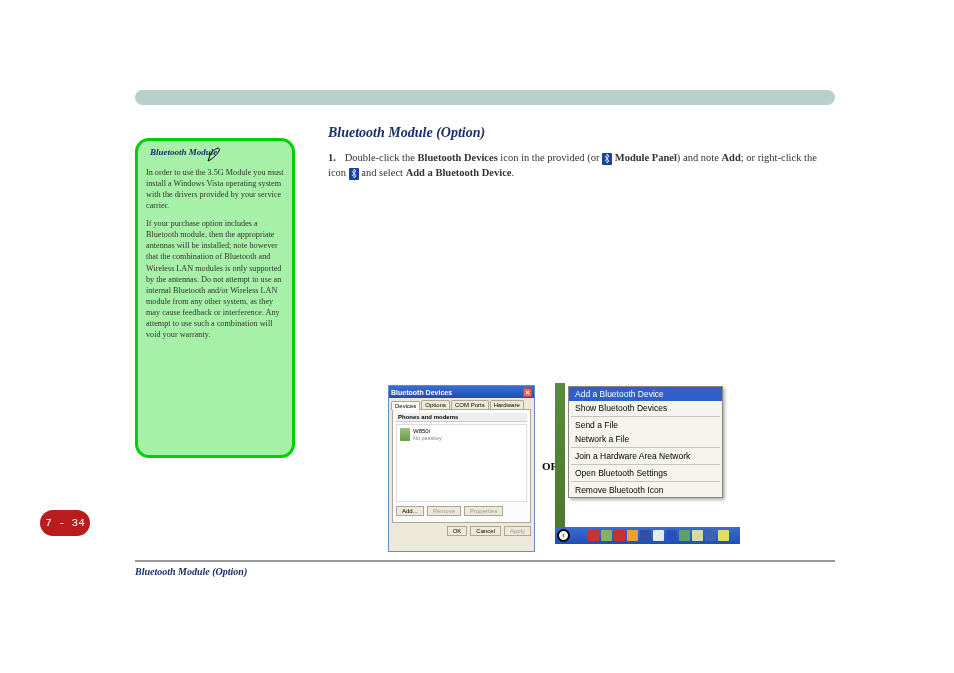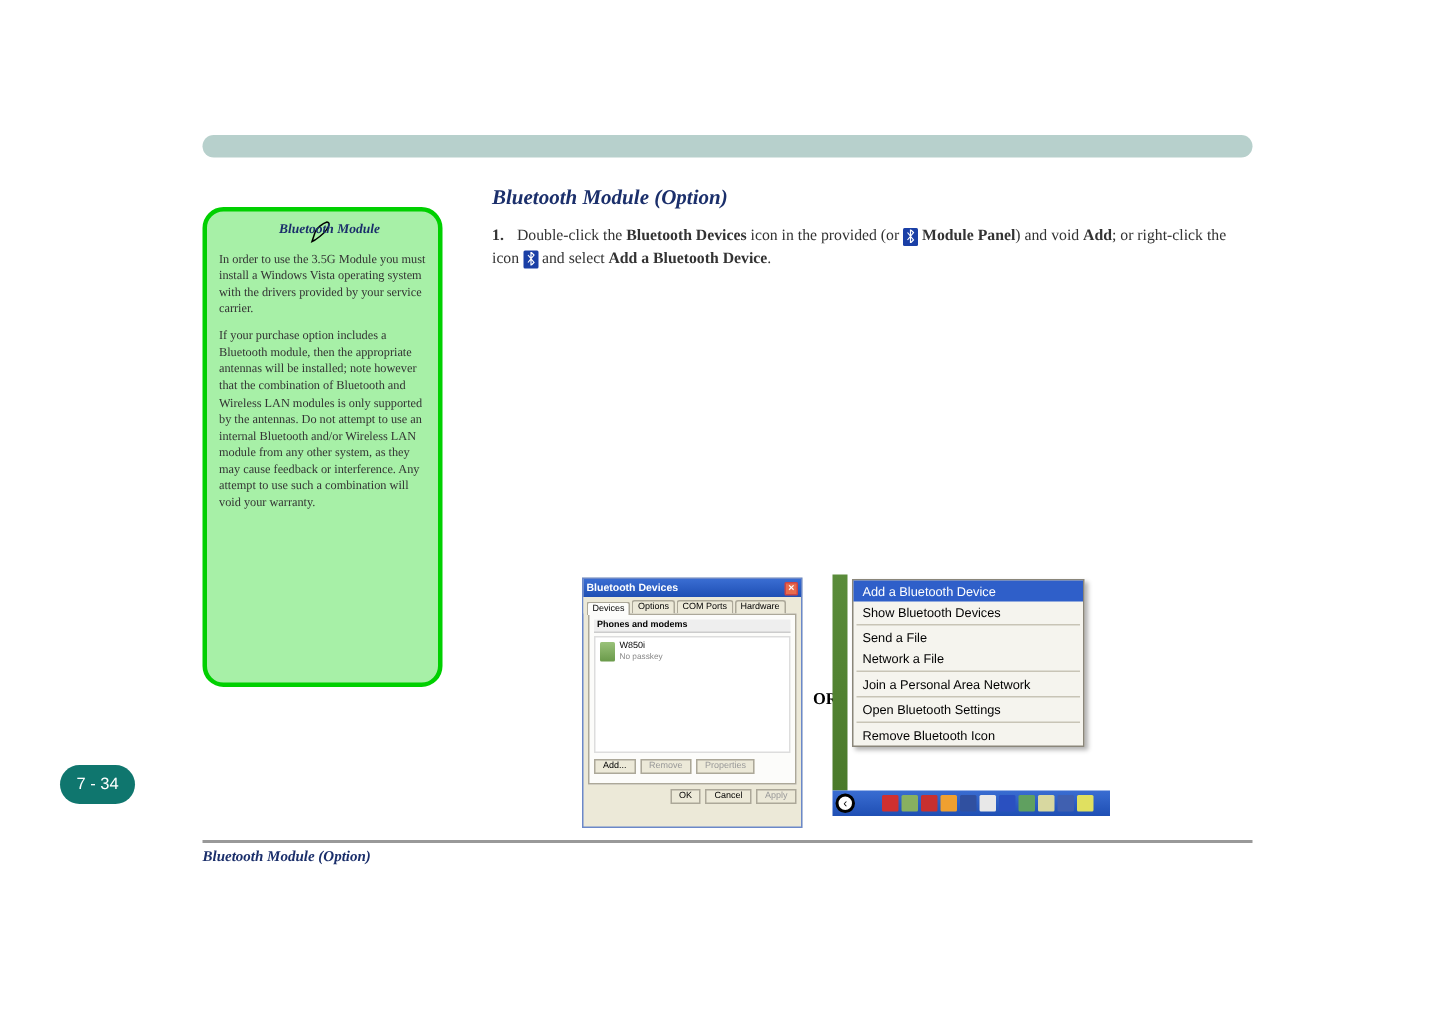--- a/index.html
+++ b/index.html
@@ -47,21 +47,20 @@
   }
   .note-title {
     position: absolute;
     left: 12px;
     top: 6px;
     font-weight: bold;
     font-size: 9px;
     color: #1b2f6b;
     font-style: italic;
     font-family: "Times New Roman", serif;
-    margin-left: 36px;
   }
   .note-body {
     margin-top: 16px;
     font-size: 8.2px;
     color: #333;
     font-family: "Times New Roman", serif;
     line-height: 1.35;
   }
   .note-body p { margin-bottom: 7px; }
   .body-text {
@@ -269,25 +268,25 @@
     position:relative;
     z-index:5;
   }
 
   .page-num-pill {
     position: absolute;
     left: 40px;
     top: 510px;
     width: 50px;
     height: 26px;
-    background: #0f766e;
+    background: #b91c1c;
     border-radius: 13px;
     color: #fff;
     font-size: 11px;
-    font-family: Liberation Sans, sans-serif;
+    font-family: Liberation Mono, monospace;
     display:flex;
     align-items:center;
     justify-content:center;
   }
   .hr-line {
     position: absolute;
     left: 135px;
     top: 560px;
     width: 700px;
     height: 2px;
@@ -347,21 +346,21 @@
   </div>
 </div>
 
 <div class="body-text">
   <p>
     <span class="step-num">1.</span>
     <span>Double-click the </span><span class="bold">Bluetooth Devices</span><span> icon in the provided (or </span>
     <span class="inline-bt"><svg width="6" height="9" viewBox="0 0 6 9">
           <path d="M1 2 L5 7 L3 9 L3 0 L5 2 L1 7" stroke="#fff" stroke-width="0.8" fill="none"></path>
         </svg></span>
-    <span class="bold">Module Panel</span><span>) and void </span><span class="bold">Add</span><span>; or right-click the icon </span>
+    <span class="bold">Module Panel</span><span>) and note </span><span class="bold">Add</span><span>; or right-click the icon </span>
     <span class="inline-bt"><svg width="6" height="9" viewBox="0 0 6 9">
           <path d="M1 2 L5 7 L3 9 L3 0 L5 2 L1 7" stroke="#fff" stroke-width="0.8" fill="none"></path>
         </svg></span>
     <span> and select </span><span class="bold">Add a Bluetooth Device</span>.
   </p>
 
 </div>
 
 <div class="bt-window">
   <div class="bt-titlebar">
@@ -402,21 +401,21 @@
 
 <div class="context-menu-wrap">
   <div class="taskbar-grass"></div>
   <div class="context-menu">
     <div class="menu-item highlight">Add a Bluetooth Device</div>
     <div class="menu-item">Show Bluetooth Devices</div>
     <div class="menu-sep"></div>
     <div class="menu-item">Send a File</div>
     <div class="menu-item">Network a File</div>
     <div class="menu-sep"></div>
-    <div class="menu-item">Join a Personal Area Network</div>
+    <div class="menu-item">Join a Hardware Area Network</div>
     <div class="menu-sep"></div>
     <div class="menu-item">Open Bluetooth Settings</div>
     <div class="menu-sep"></div>
     <div class="menu-item">Remove Bluetooth Icon</div>
   </div>
   <div class="taskbar">
     <div class="tray-chevron">‹</div>
     <div class="tray-icons">
       <span class="tray-icon" style="background:#d03030"></span>
       <span class="tray-icon" style="background:#88b060"></span>

